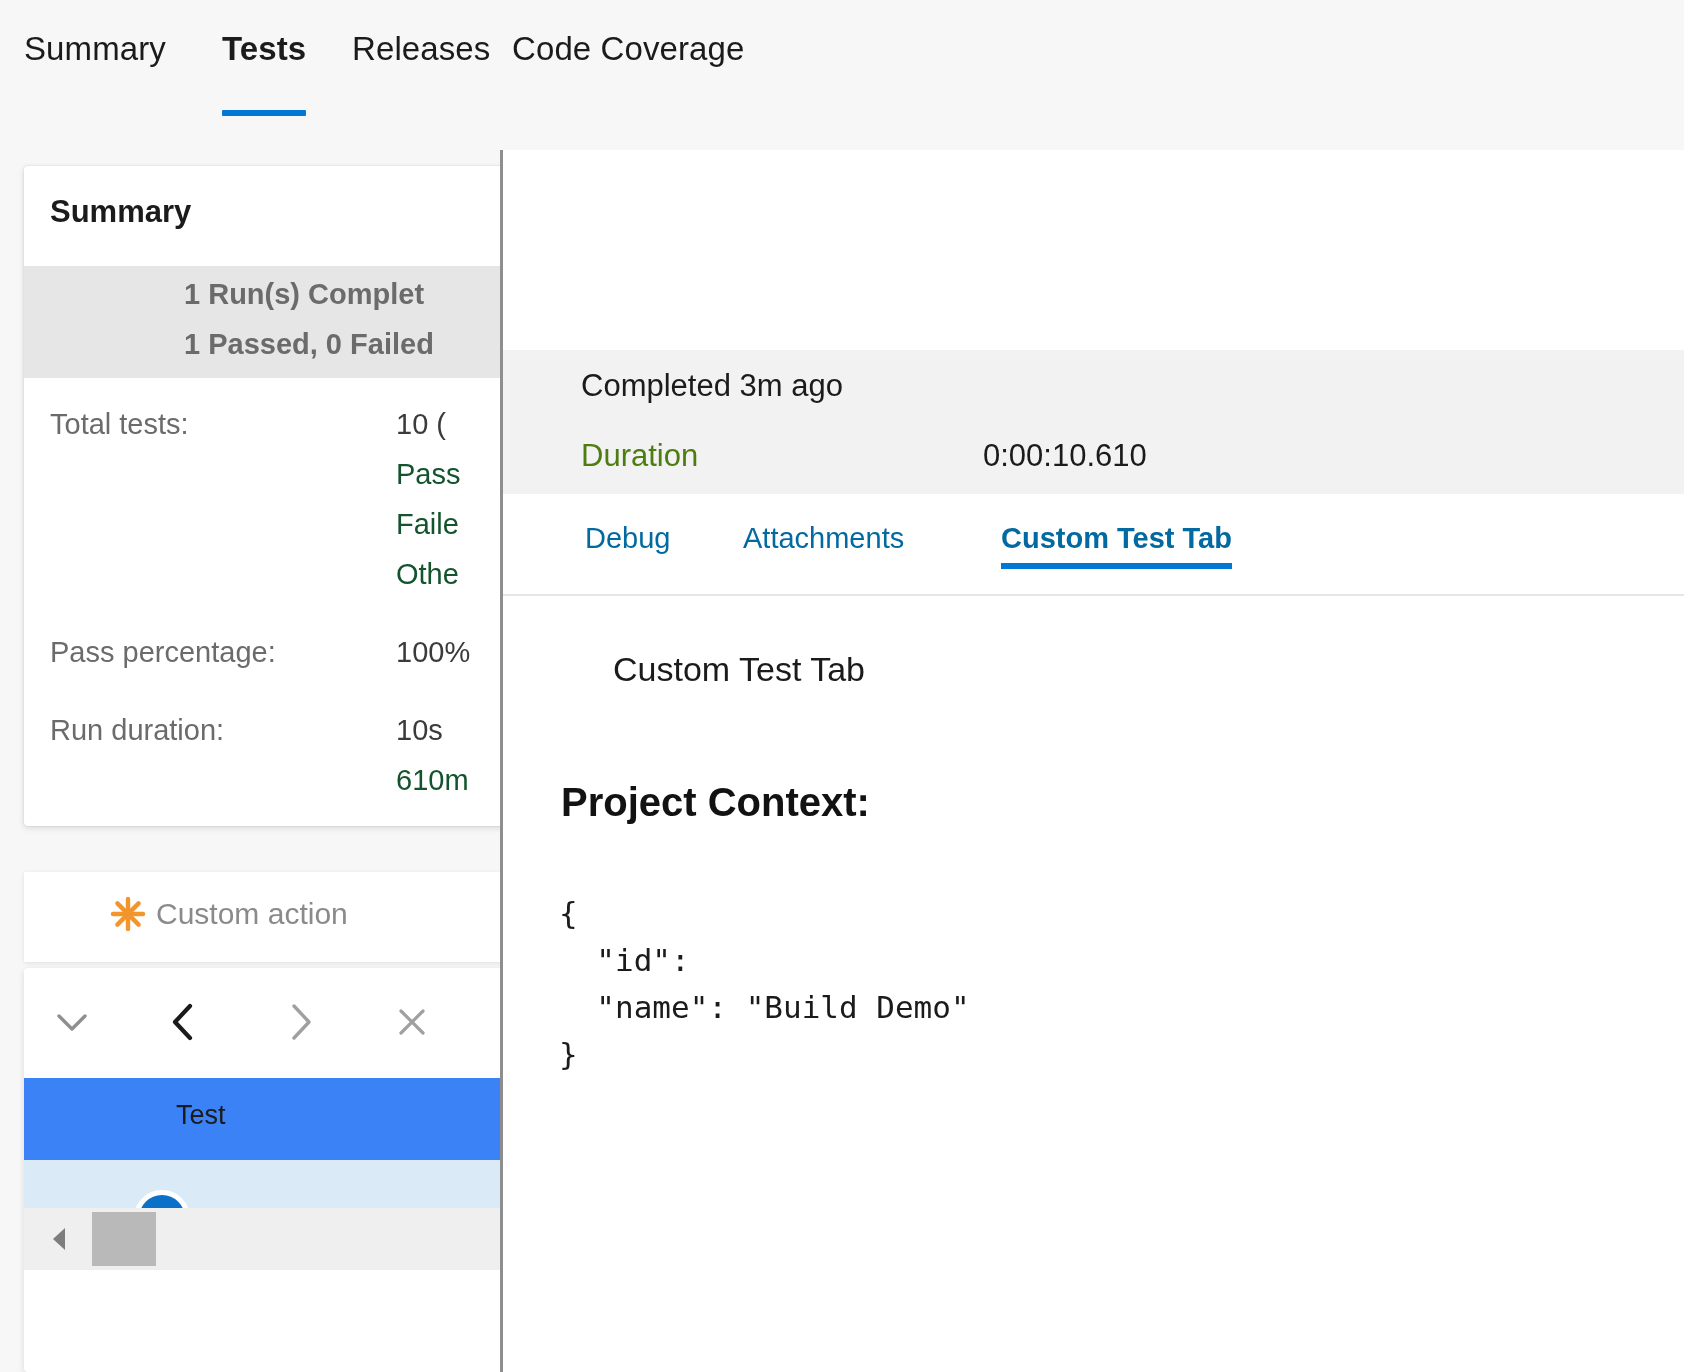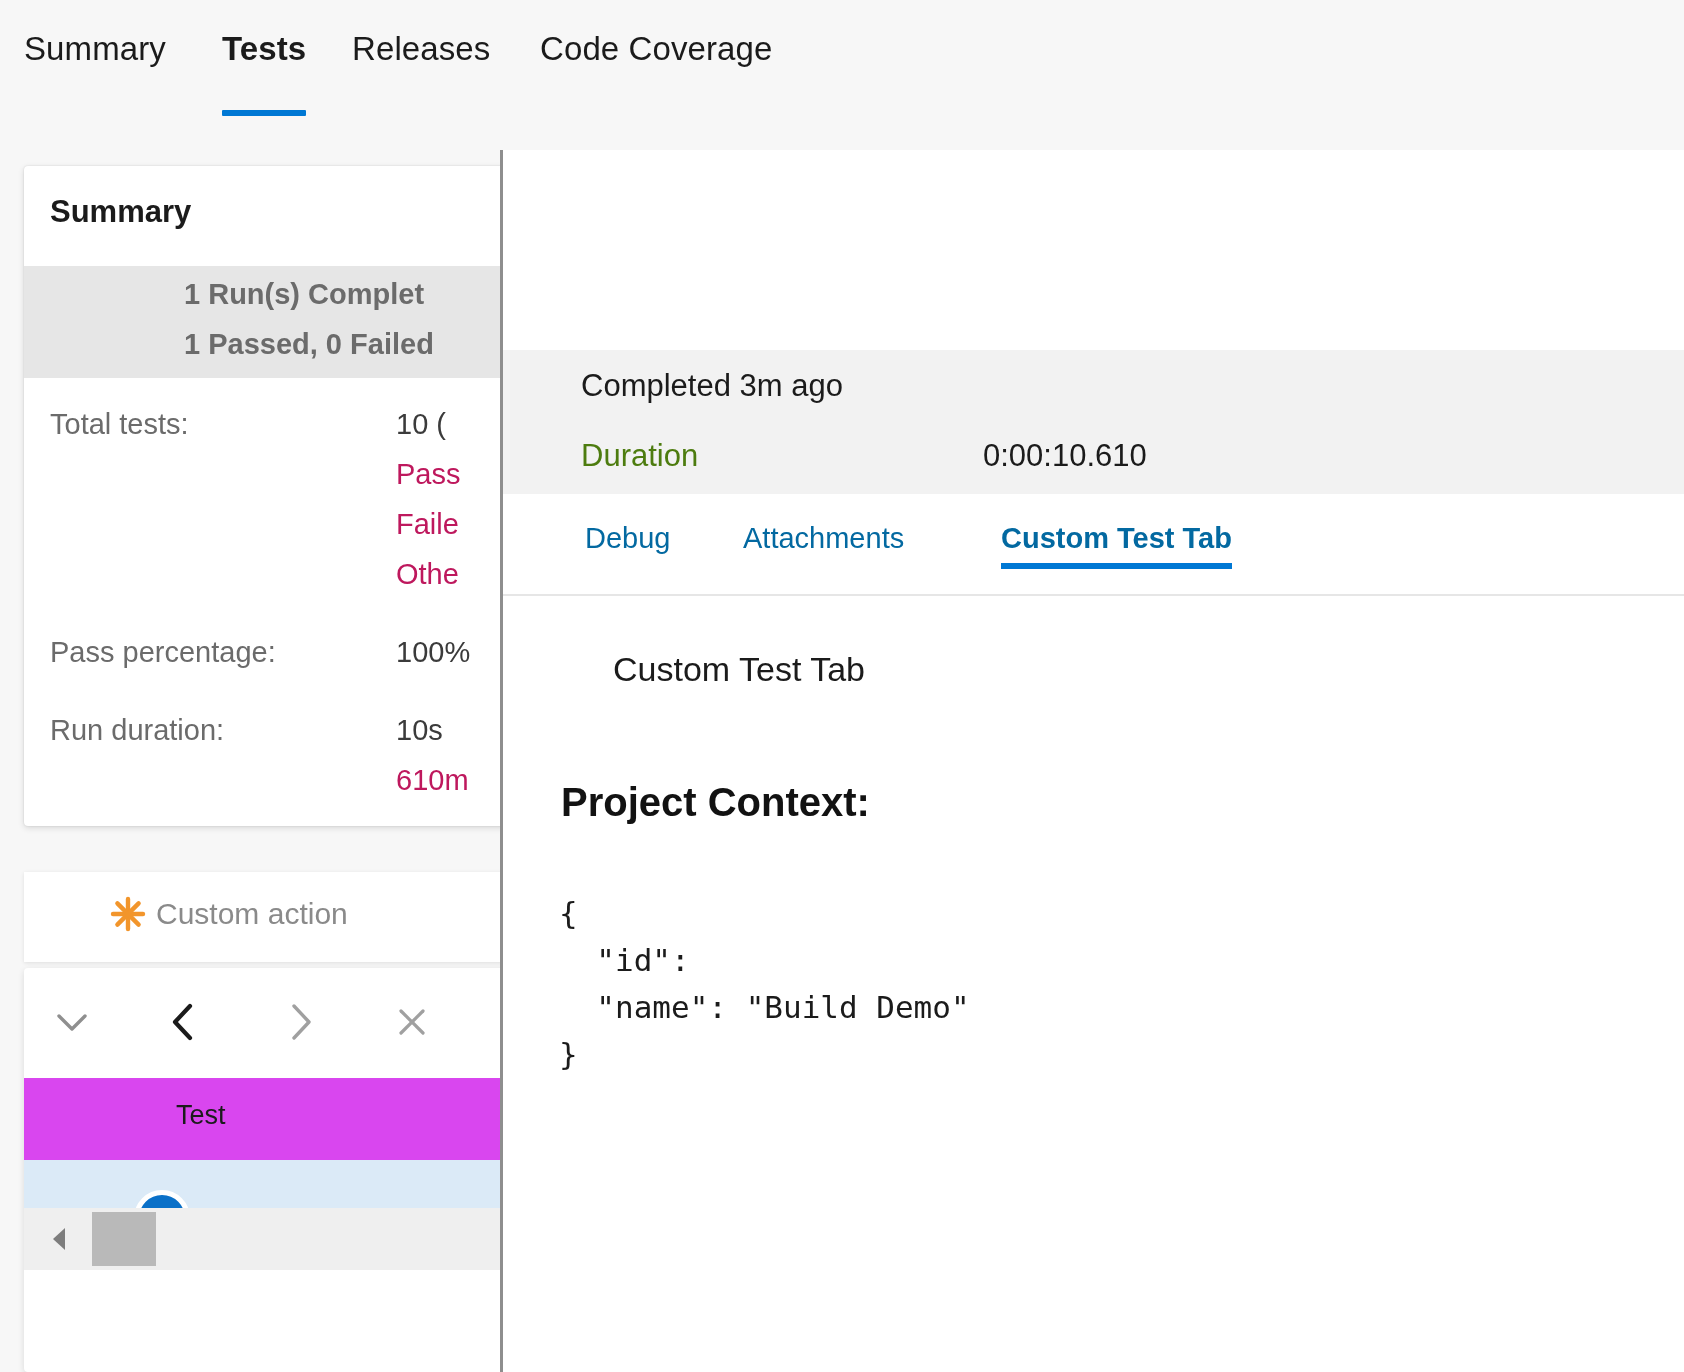--- a/index.html
+++ b/index.html
@@ -22,21 +22,21 @@
     white-space: nowrap; cursor: pointer; padding-bottom: 10px;
   }
   .top-tab.active { font-weight: 700; }
   .top-tab .underline {
     position: absolute; left: 0; right: 0; bottom: -38px; height: 6px;
     background: #0078d4; border-radius: 1px;
   }
   #tt0 { left: 24px; }
   #tt1 { left: 222px; }
   #tt2 { left: 352px; }
-  #tt3 { left: 540px; }
+  #tt3 { left: 512px; }
 
   
   .summary-card {
     position: absolute; left: 24px; top: 166px; width: 800px; height: 660px;
     background: #fff; border-radius: 4px;
     box-shadow: 0 2px 6px rgba(0,0,0,.13), 0 0 2px rgba(0,0,0,.12);
     overflow: hidden;
   }
   .summary-title {
     position: absolute; left: 26px; top: 28px;
@@ -54,21 +54,21 @@
   .runs-line.l2 { top: 62px; }
 
   .stat-label {
     position: absolute; left: 26px;
     font-size: 29px; color: #6b6b6b; white-space: nowrap;
   }
   .stat-value {
     position: absolute; left: 372px;
     font-size: 29px; color: #3b3b3b; white-space: nowrap;
   }
-  .sv-sub { position: absolute; left: 372px; font-size: 29px; color: #be185d; white-space: nowrap; }
+  .sv-sub { position: absolute; left: 372px; font-size: 29px; color: #14532d; white-space: nowrap; }
 
   
   .action-card {
     position: absolute; left: 24px; top: 872px; width: 800px; height: 90px;
     background: #fff;
     box-shadow: 0 1px 4px rgba(0,0,0,.10);
   }
   .action-inner {
     position: absolute; left: 84px; top: 22px;
     display: flex; align-items: center; gap: 8px; cursor: pointer;
@@ -85,21 +85,21 @@
   }
   .icon-row { position: absolute; left: 0; top: 0; width: 800px; height: 110px; }
   .icon-btn {
     position: absolute; top: 22px; width: 64px; height: 64px;
     display: flex; align-items: center; justify-content: center; cursor: pointer;
   }
   #ib0 { left: 16px; } #ib1 { left: 128px; } #ib2 { left: 244px; } #ib3 { left: 356px; }
 
   .grid-head {
     position: absolute; left: 0; top: 110px; width: 800px; height: 82px;
-    background: #d946ef;
+    background: #3b82f6;
   }
   .grid-head-cell {
     position: absolute; left: 152px; top: 22px;
     font-size: 27px; color: #1b1b1b;
   }
   .grid-row-selected {
     position: absolute; left: 0; top: 192px; width: 800px; height: 48px;
     background: #dbeaf7;
   }
   .row-circle {

